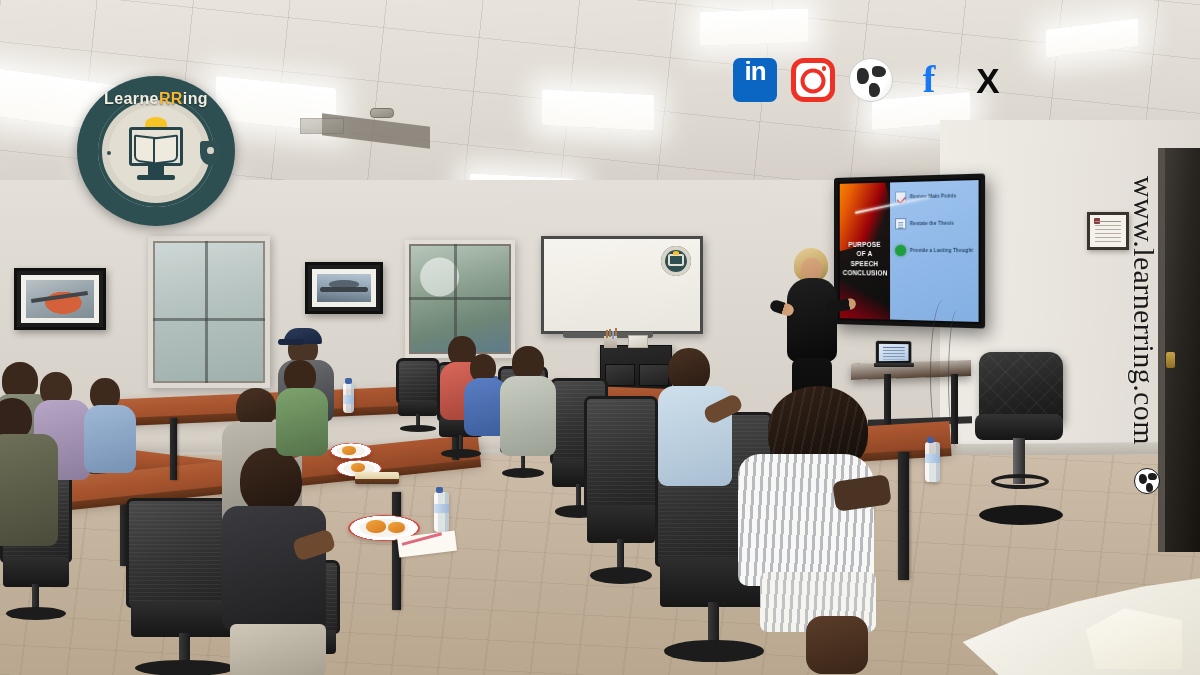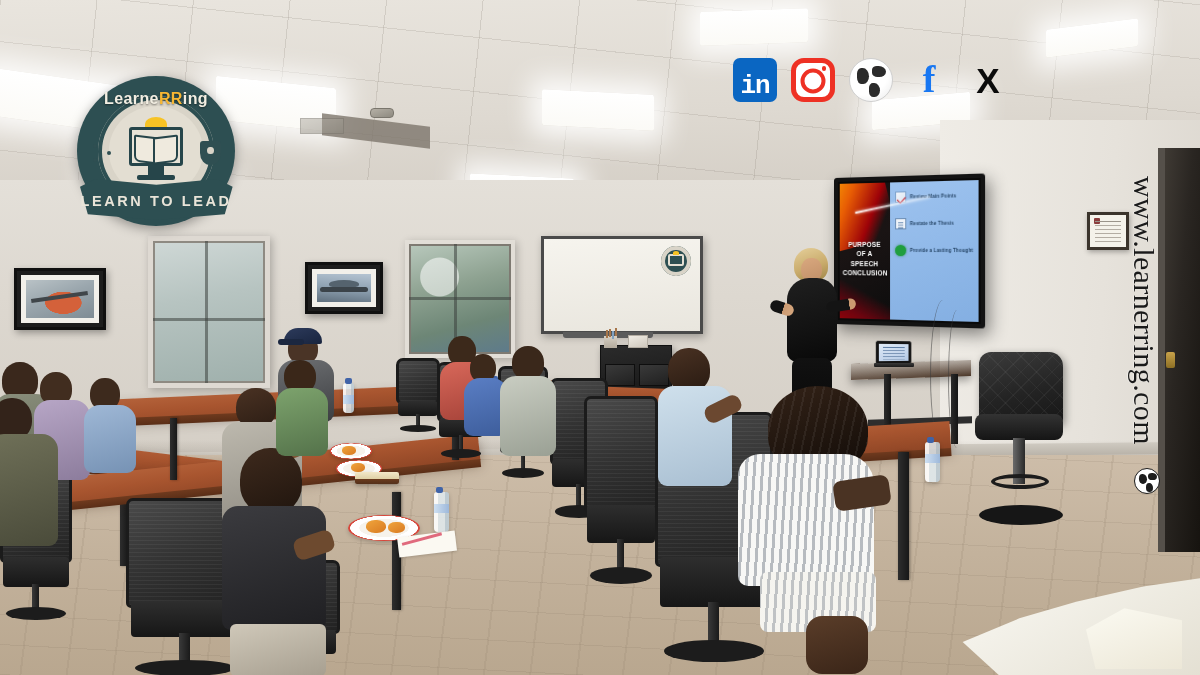--- a/index.html
+++ b/index.html
@@ -476,21 +476,21 @@
 
   
   #social-row{
     position:absolute; left:733px; top:58px; z-index:60;
     display:flex; align-items:center; gap:14px;
   }
   .soc{ width:44px; height:44px; position:relative; }
 
   .soc-linkedin{
     background:#0a66c2; border-radius:7px;
-    display:flex; align-items:flex-end; justify-content:center;font-family:Liberation Mono, monospace;
+    display:flex; justify-content:center;
   }
   .soc-linkedin .li-txt{
     color:#fff; font-weight:bold; font-size:26px; line-height:1;
     padding-bottom:3px; letter-spacing:-1px;
   }
   .soc-instagram{
     border:5px solid #ee3124; border-radius:13px;
     background:#fff;
   }
   .soc-instagram::after{
@@ -947,26 +947,20 @@
     <div class="mon-stand"></div>
     <div class="mon-foot"></div>
 
     <div class="node-ico">
       <span class="n" style="left:0;   top:0;"></span>
       <span class="n" style="left:0;   top:14px;"></span>
       <span class="n" style="left:14px; top:7px;"></span>
     </div>
     <div class="shield-ico"></div>
 
-    <div class="banner">
-      <svg viewBox="0 0 160 46" width="100%" height="100%" aria-hidden="true">
-        <path d="M2,12 L18,4 L80,10 L142,4 L158,12 L150,40 L80,46 L10,40 Z" fill="#2d4f52"></path>
-      </svg>
-      <div class="banner-text">LEARN TO LEAD</div>
-    </div>
   </div>
 
   <div id="social-row">
     <div class="soc soc-linkedin">
       <span class="li-txt">in</span>
     </div>
     <div class="soc soc-instagram"></div>
     <div class="soc soc-globe">
       <span class="cont" style="left:7px;  top:9px;  width:12px; height:16px;"></span>
       <span class="cont" style="left:22px; top:7px;  width:14px; height:11px;"></span>

